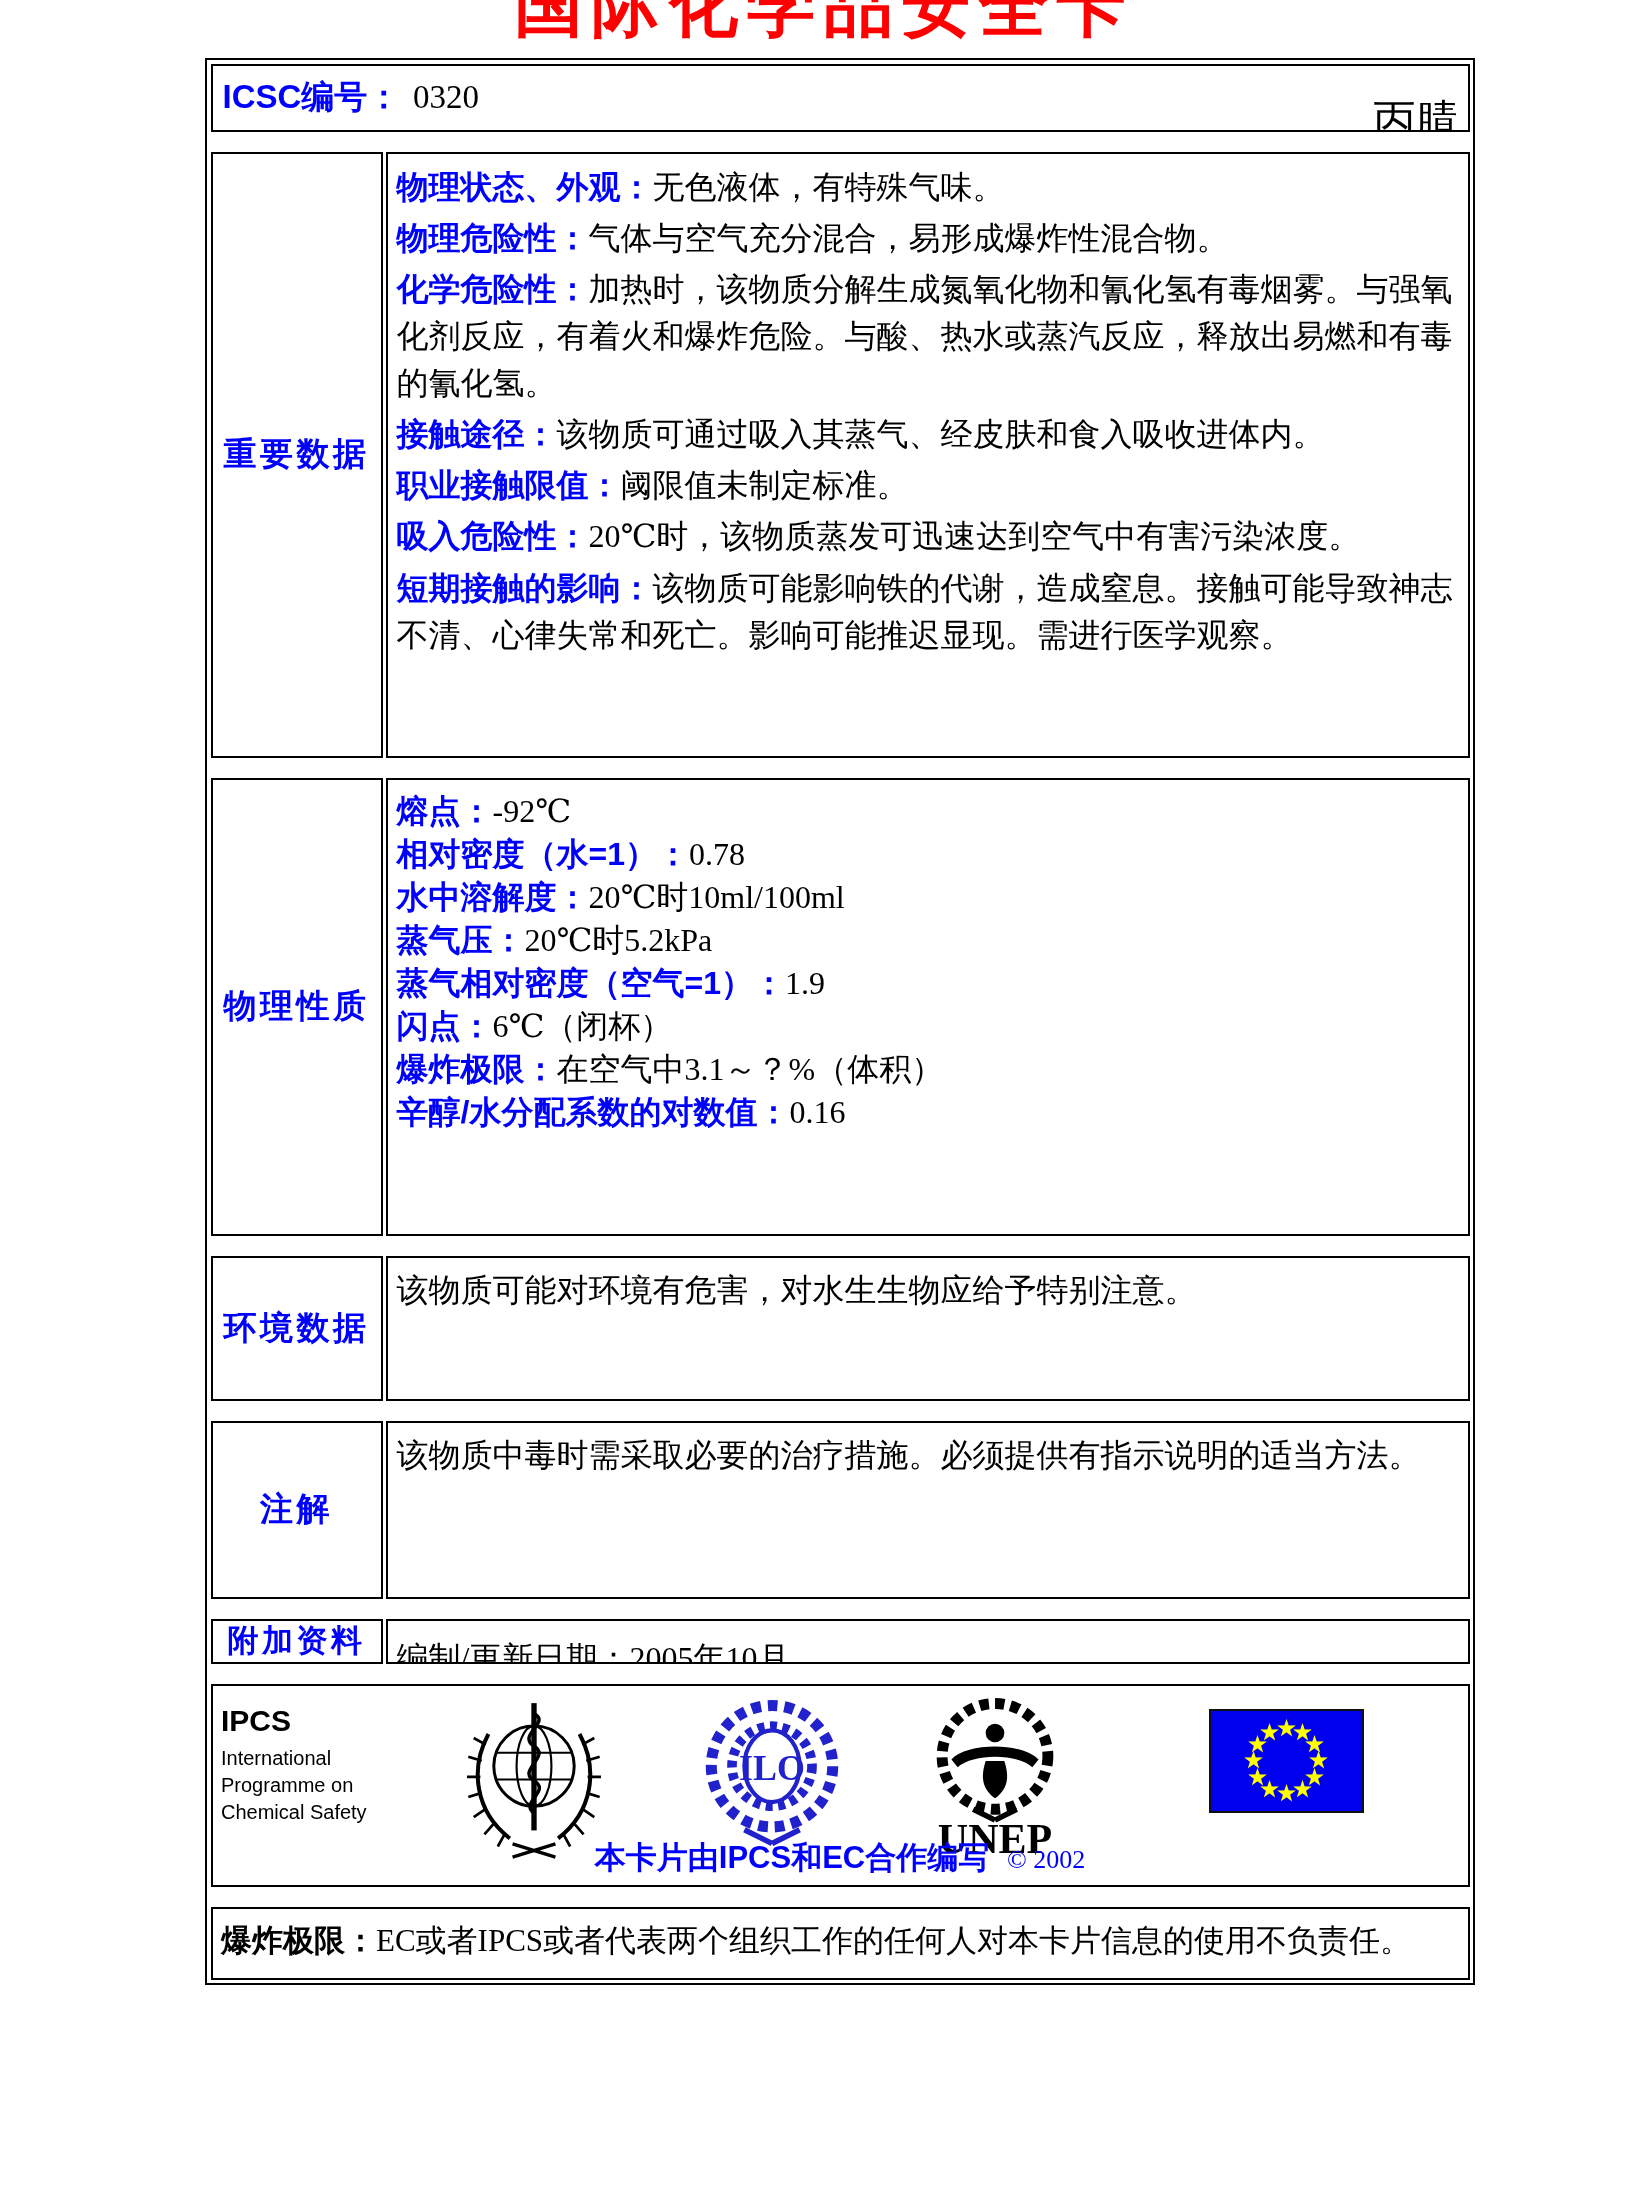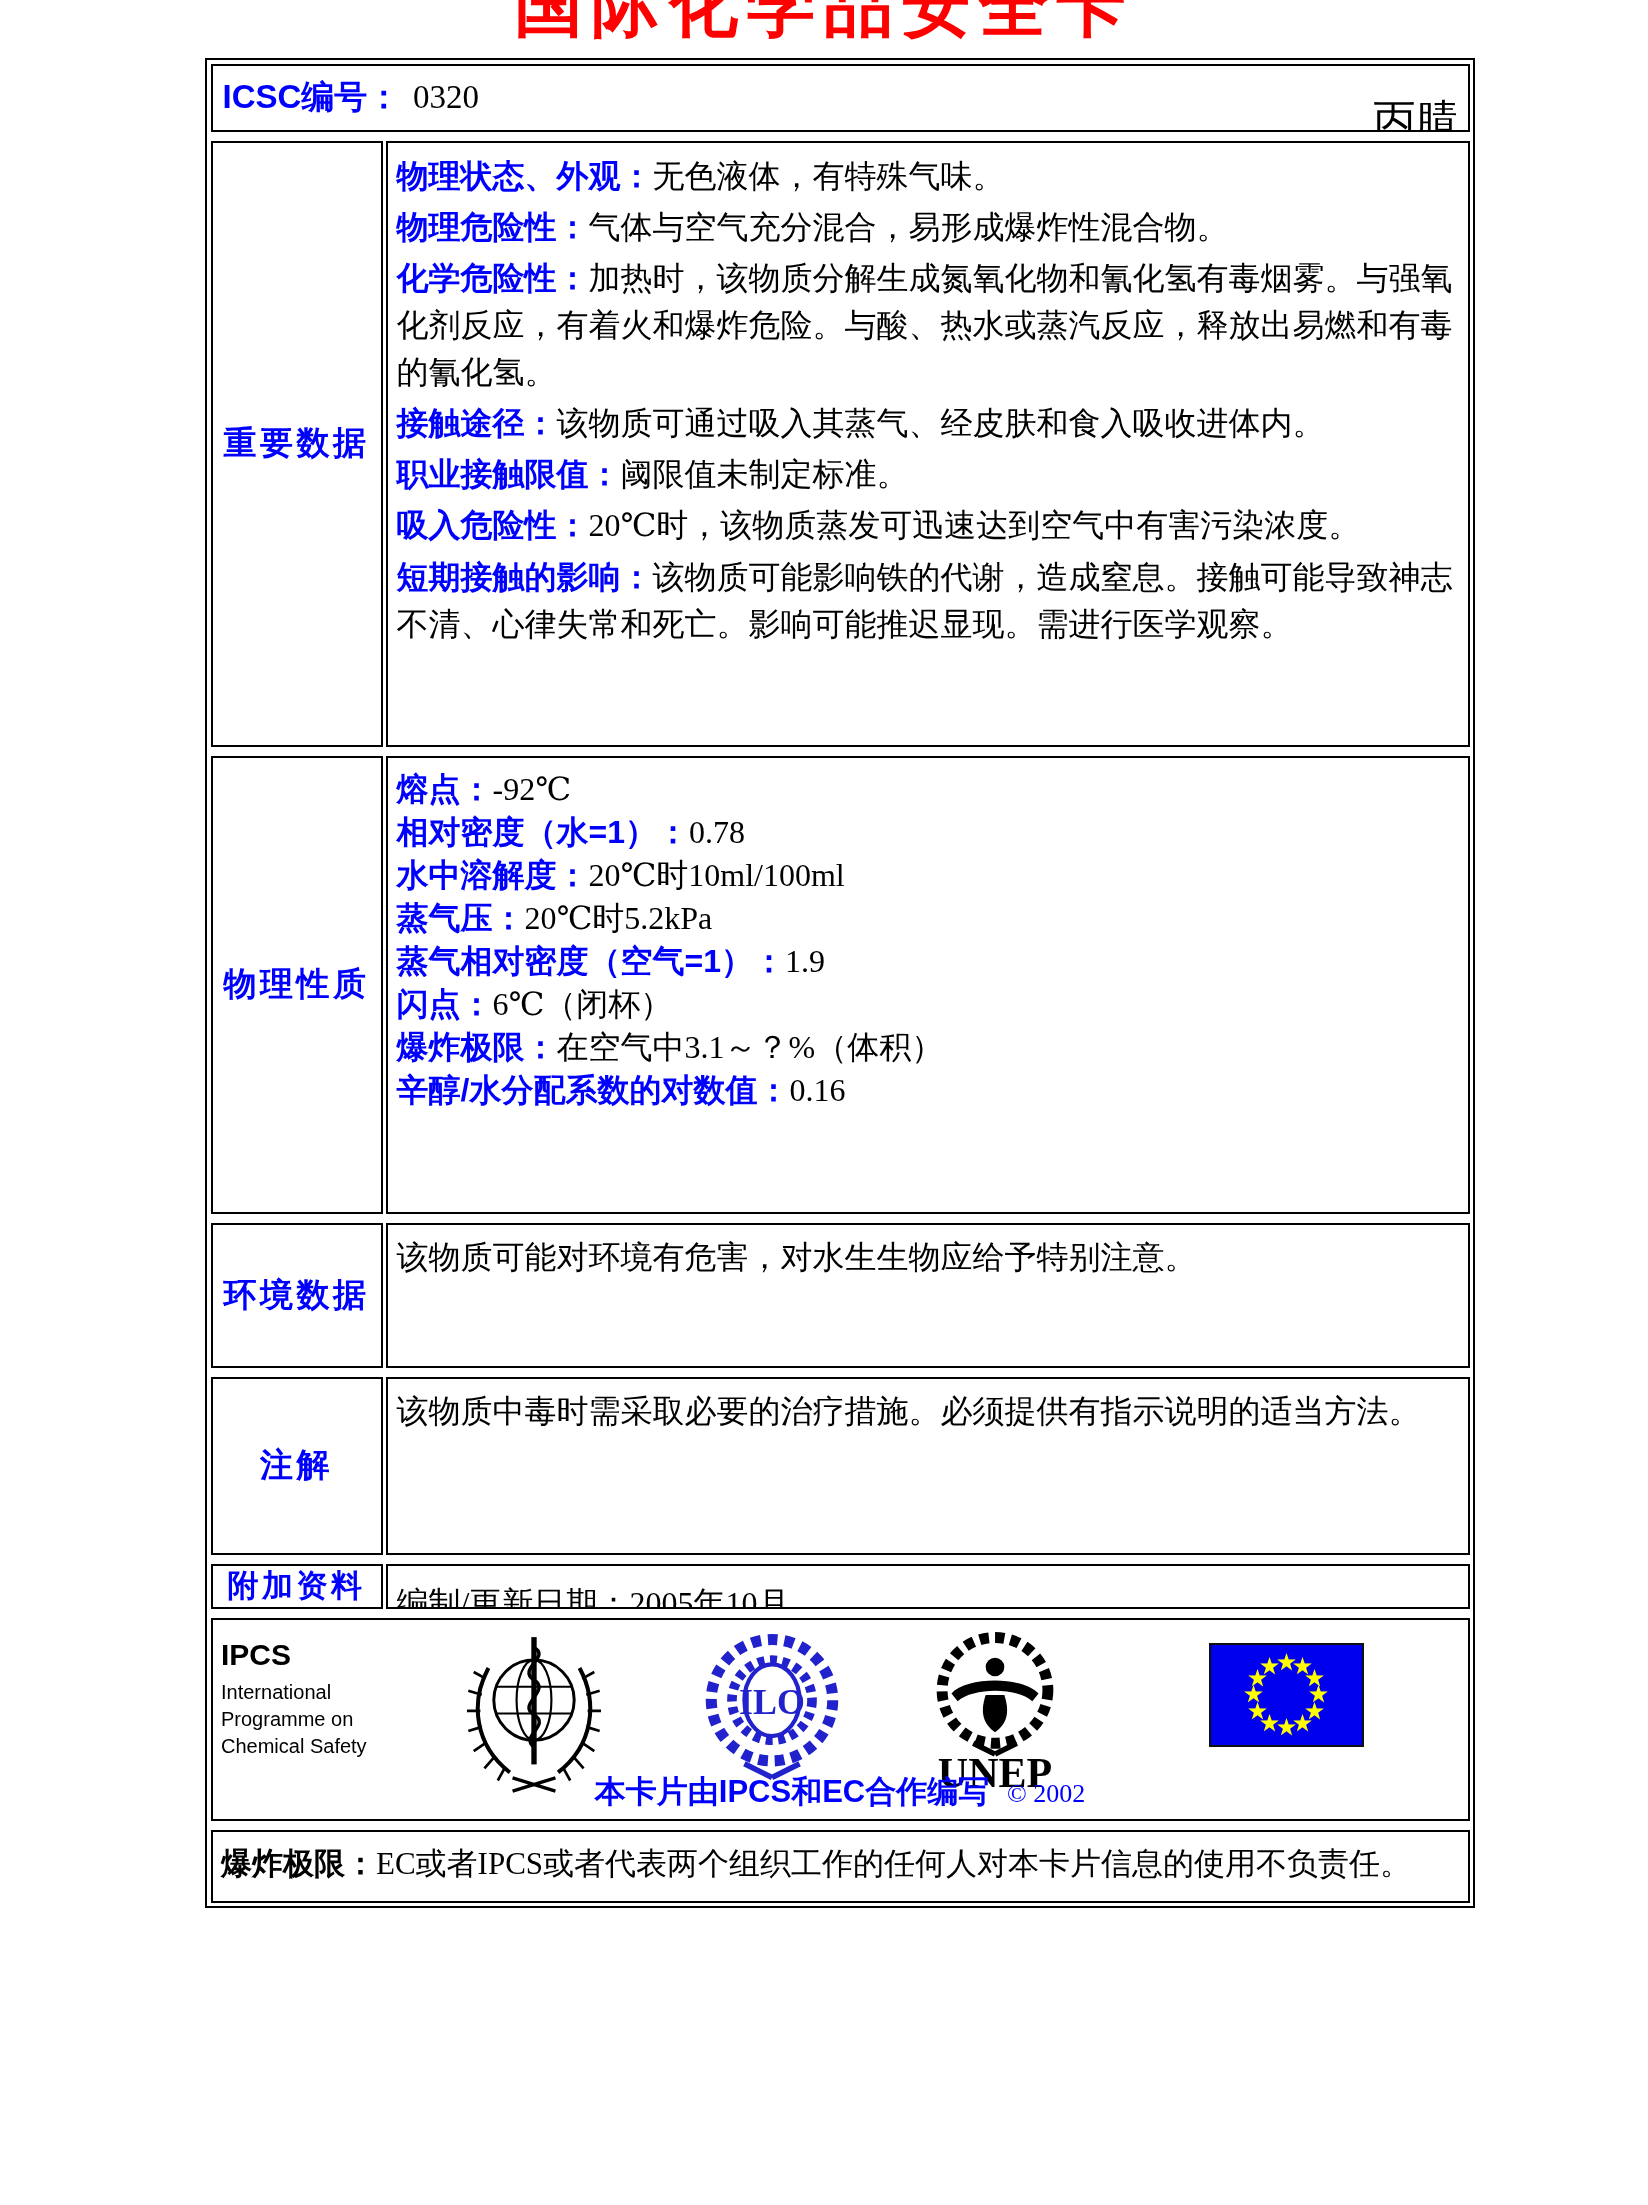--- a/index.html
+++ b/index.html
@@ -8,21 +8,21 @@
     font-family:"Liberation Serif","DejaVu Serif",serif; color:#000; overflow:hidden;
   }
   .doc-title {
     position:absolute; top:-40px; left:0; width:100%; text-align:center;
     font-family:"Liberation Sans","DejaVu Sans",sans-serif; font-weight:bold;
     font-size:69px; letter-spacing:8.5px; color:#ff0000; white-space:nowrap;
   }
   .card {
     position:absolute; left:205px; top:58px; width:1270px;
     border:2.8px solid #000; padding:3.5px; box-sizing:border-box;
-    display:flex; flex-direction:column; gap:9px; background:#fff;
+    display:flex; flex-direction:column; gap:20px; background:#fff;
   }
   .row { display:flex; gap:3.5px; }
   .cell { border:2.1px solid #000; box-sizing:border-box; background:#fff; overflow:hidden; }
   .label-cell {
     width:172px; flex:none; display:flex; align-items:center; justify-content:center;
     font-family:"Liberation Sans","DejaVu Sans",sans-serif; font-weight:bold;
     font-size:33px; letter-spacing:3.5px; color:#0000ff; text-align:center;
   }
   .content-cell { flex:1; padding:10px 8.5px 7px 8.5px; font-size:32px; line-height:45px; }
   .k {

